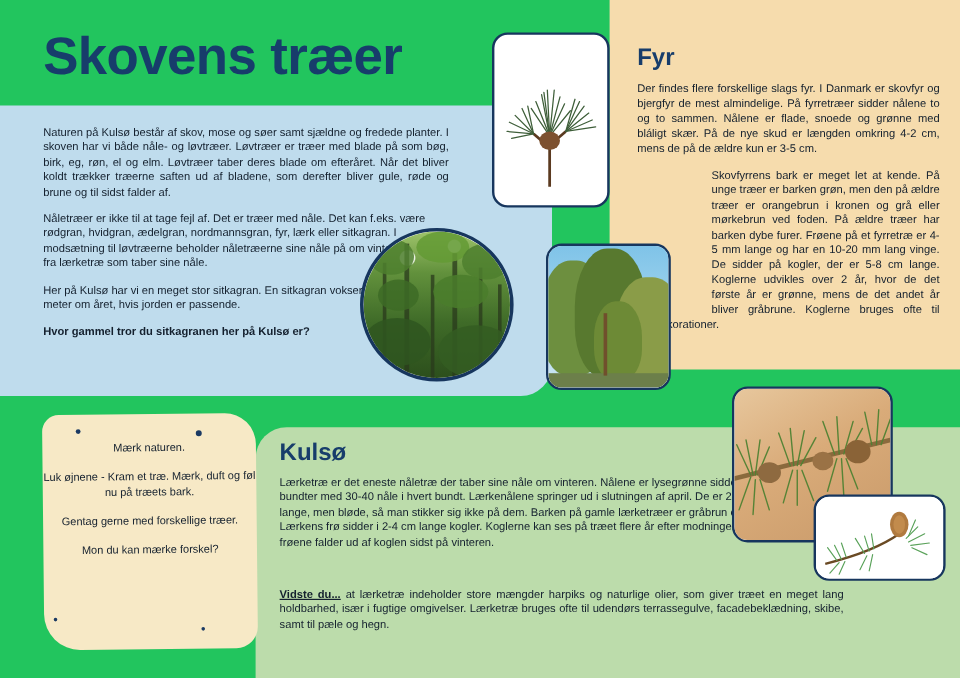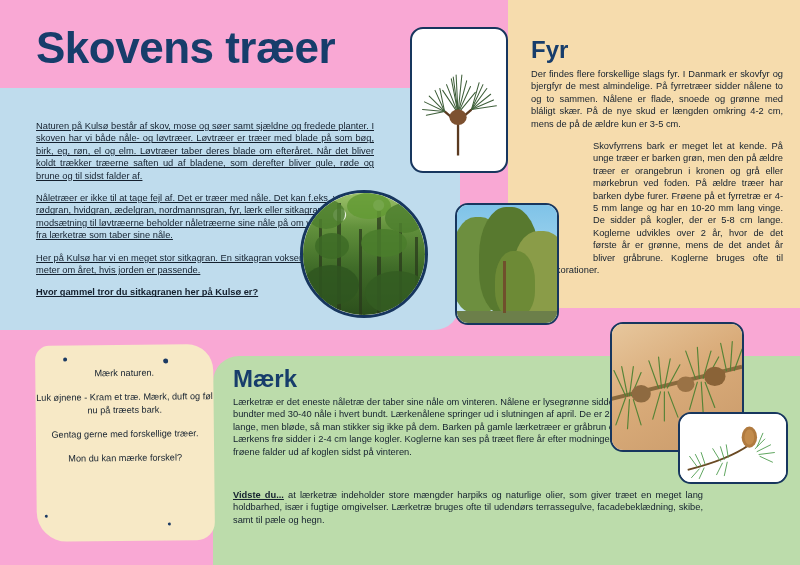--- a/index.html
+++ b/index.html
@@ -3,21 +3,21 @@
 <meta charset="utf-8">
 <style>
   html,body{margin:0;padding:0;}
   body{
     width:800px;height:565px;
     background:#ffffff;
     font-family:"Liberation Sans", sans-serif;
     overflow:hidden;
     position:relative;
   }
-  .page{position:absolute;inset:0;overflow:hidden;background:#f9a8d4;}
+  .page{position:absolute;inset:0;overflow:hidden;background:#22c55e;}
 
   
   .block{position:absolute;}
 
   .blue-block{
     left:-20px;top:88px;width:480px;height:242px;
     background:#bfdced;
     border-top-right-radius:26px;
     border-bottom-right-radius:26px;
   }
@@ -43,37 +43,37 @@
   }
 
   
   .title-main{
     position:absolute;left:36px;top:26px;
     font-size:44px;line-height:1;
     font-weight:700;color:#173d6b;
     letter-spacing:-0.5px;
   }
   .section-title{
-    font-size:24px;font-weight:700;color:#173d6b;line-height:1;
+    font-size:20px;font-weight:700;color:#173d6b;line-height:1;
   }
 
   
   .body-text{
     color:#14202e;
     font-size:9.3px;
     line-height:12.4px;
   }
   .body-text p{margin:0 0 10px 0;}
   .body-text p:last-child{margin-bottom:0;}
   .just{text-align:justify;}
   .bold{font-weight:700;text-decoration:underline;}
 
   
   .intro-text{
-    position:absolute;left:36px;top:120px;width:338px;text-decoration:underline;
+    position:absolute;left:36px;top:104px;width:338px;
   }
   .intro-text .q{font-weight:700;}
 
   
   .fyr-title{position:absolute;left:531px;top:38px;}
   .fyr-text{position:absolute;left:531px;top:68px;width:252px;}
   .fyr-text .wrap-para{
     
   }
   .float-shape{
@@ -158,21 +158,21 @@
 
   <div class="section-title fyr-title nosel">Fyr</div>
   <div class="fyr-text body-text">
     <p class="just">Der findes flere forskellige slags fyr. I Danmark er skovfyr og bjergfyr de mest almindelige. På fyrretræer sidder nålene to og to sammen. Nålene er flade, snoede og grønne med bláligt skær. På de nye skud er længden omkring 4-2 cm, mens de på de ældre kun er 3-5 cm.</p>
     <p class="just wrap-para">
       <span class="float-shape"></span>
       <span>Skovfyrrens bark er meget let at kende. På unge træer er barken grøn, men den på ældre træer er orangebrun i kronen og grå eller mørkebrun ved foden. På ældre træer har barken dybe furer. Frøene på et fyrretræ er 4-5 mm lange og har en 10-20 mm lang vinge. De sidder på kogler, der er 5-8 cm lange. Koglerne udvikles over 2 år, hvor de det første år er grønne, mens de det andet år bliver gråbrune. Koglerne bruges ofte til juledekorationer.</span>
     </p>
   </div>
 
-  <div class="section-title laerk-title nosel">Mærk</div>
+  <div class="section-title laerk-title nosel">Kulsø</div>
   <div class="laerk-text body-text">
     <p>Lærketræ er det eneste nåletræ der taber sine nåle om vinteren. Nålene er lysegrønne sidder ofte i bundter med 30-40 nåle i hvert bundt. Lærkenålene springer ud i slutningen af april. De er 2-3 cm lange, men bløde, så man stikker sig ikke på dem. Barken på gamle lærketræer er gråbrun og furet. Lærkens frø sidder i 2-4 cm lange kogler. Koglerne kan ses på træet flere år efter modningen, frøene falder ud af koglen sidst på vinteren.</p>
   </div>
   <div class="laerk-knowtext body-text">
     <p class="just"><span class="bold">Vidste du...</span><span> at lærketræ indeholder store mængder harpiks og naturlige olier, som giver træet en meget lang holdbarhed, især i fugtige omgivelser. Lærketræ bruges ofte til udendørs terrassegulve, facadebeklædning, skibe, samt til pæle og hegn.</span></p>
   </div>
 
   <div class="block cream-block">
     <span class="pin" style="left:28px;top:12px;"></span>
     <span class="pin" style="left:128px;top:14px;width:5px;height:5px;"></span>

